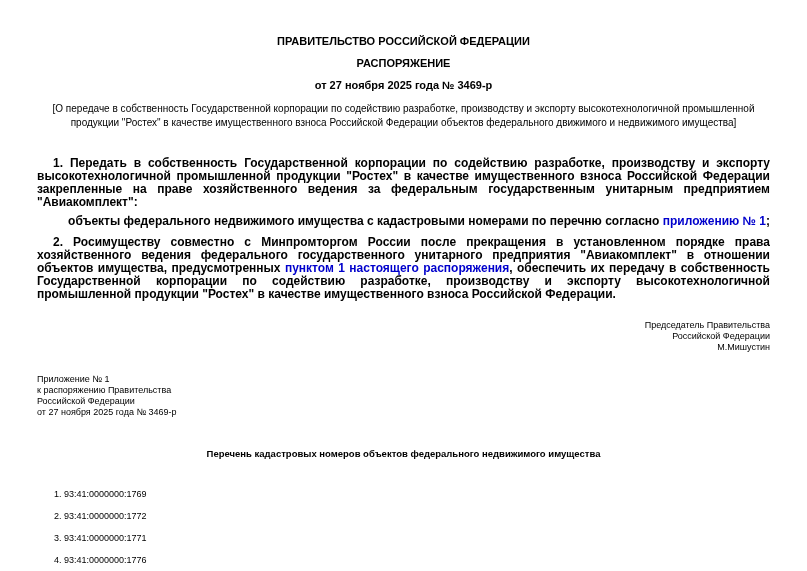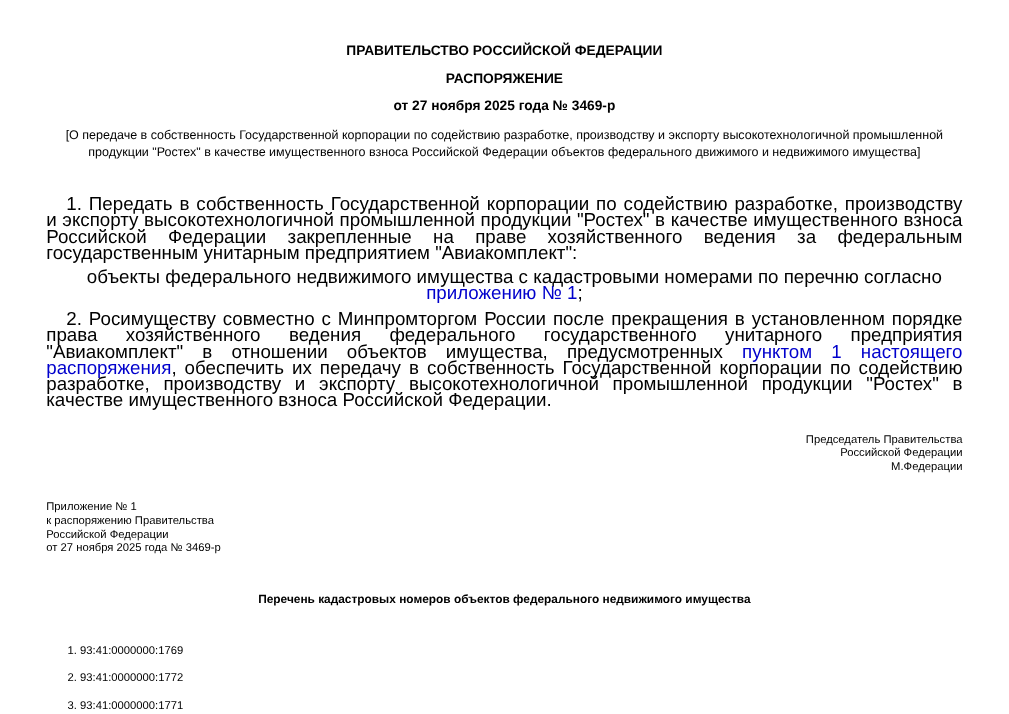--- a/index.html
+++ b/index.html
@@ -16,26 +16,27 @@
     text-align: center; font-weight: bold;
     font-size: 11px; line-height: 11px;
     margin-bottom: 11px;
   }
   .doc-title {
     margin-top: 11px;
     text-align: center; font-weight: normal;
     font-size: 10px; line-height: 14px;
   }
   .para {
-    font-size: 15px; line-height: 13px;
+    font-size: 12px; line-height: 13px;
     text-align: justify;
     text-indent: 16px;
+    font-weight: bold;
   }
   .para-1 { margin-top: 27px; }
-  .sub-item { margin-top: 9px; text-align: center; }
+  .sub-item { margin-top: 9px; text-align: right; }
   .sub-item-first { margin-top: 6px; }
   .para-2 { margin-top: 8px; }
 
   a.doc-link { color: #0000cc; text-decoration: none; cursor: pointer; }
 
   .signature {
     margin-top: 19px;
     width: fit-content; margin-left: auto;
     text-align: right;
     font-size: 9px; line-height: 11px;
@@ -71,21 +72,21 @@
   <div class="para para-1">1. Передать в собственность Государственной корпорации по содействию разработке, производству и экспорту высокотехнологичной промышленной продукции "Ростех" в качестве имущественного взноса Российской Федерации закрепленные на праве хозяйственного ведения за федеральным государственным унитарным предприятием "Авиакомплект":</div>
 
   <div class="para sub-item sub-item-first"><span>объекты федерального недвижимого имущества с кадастровыми номерами по перечню согласно </span><a class="doc-link">приложению № 1</a><span>;</span></div>
 
 
   <div class="para para-2"><span>2. Росимуществу совместно с Минпромторгом России после прекращения в установленном порядке права хозяйственного ведения федерального государственного унитарного предприятия "Авиакомплект" в отношении объектов имущества, предусмотренных </span><a class="doc-link">пунктом 1 настоящего распоряжения</a><span>, обеспечить их передачу в собственность Государственной корпорации по содействию разработке, производству и экспорту высокотехнологичной промышленной продукции "Ростех" в качестве имущественного взноса Российской Федерации.</span></div>
 
   <div class="signature">
     <div>Председатель Правительства</div>
     <div>Российской Федерации</div>
-    <div>М.Федерации</div>
+    <div>М.Мишустин</div>
   </div>
 
   <div class="appendix-ref">
     <div>Приложение № 1</div>
     <div>к распоряжению Правительства</div>
     <div>Российской Федерации</div>
     <div>от 27 ноября 2025 года № 3469-р</div>
   </div>
 
   <div class="appendix-title">Перечень кадастровых номеров объектов федерального недвижимого имущества</div>

